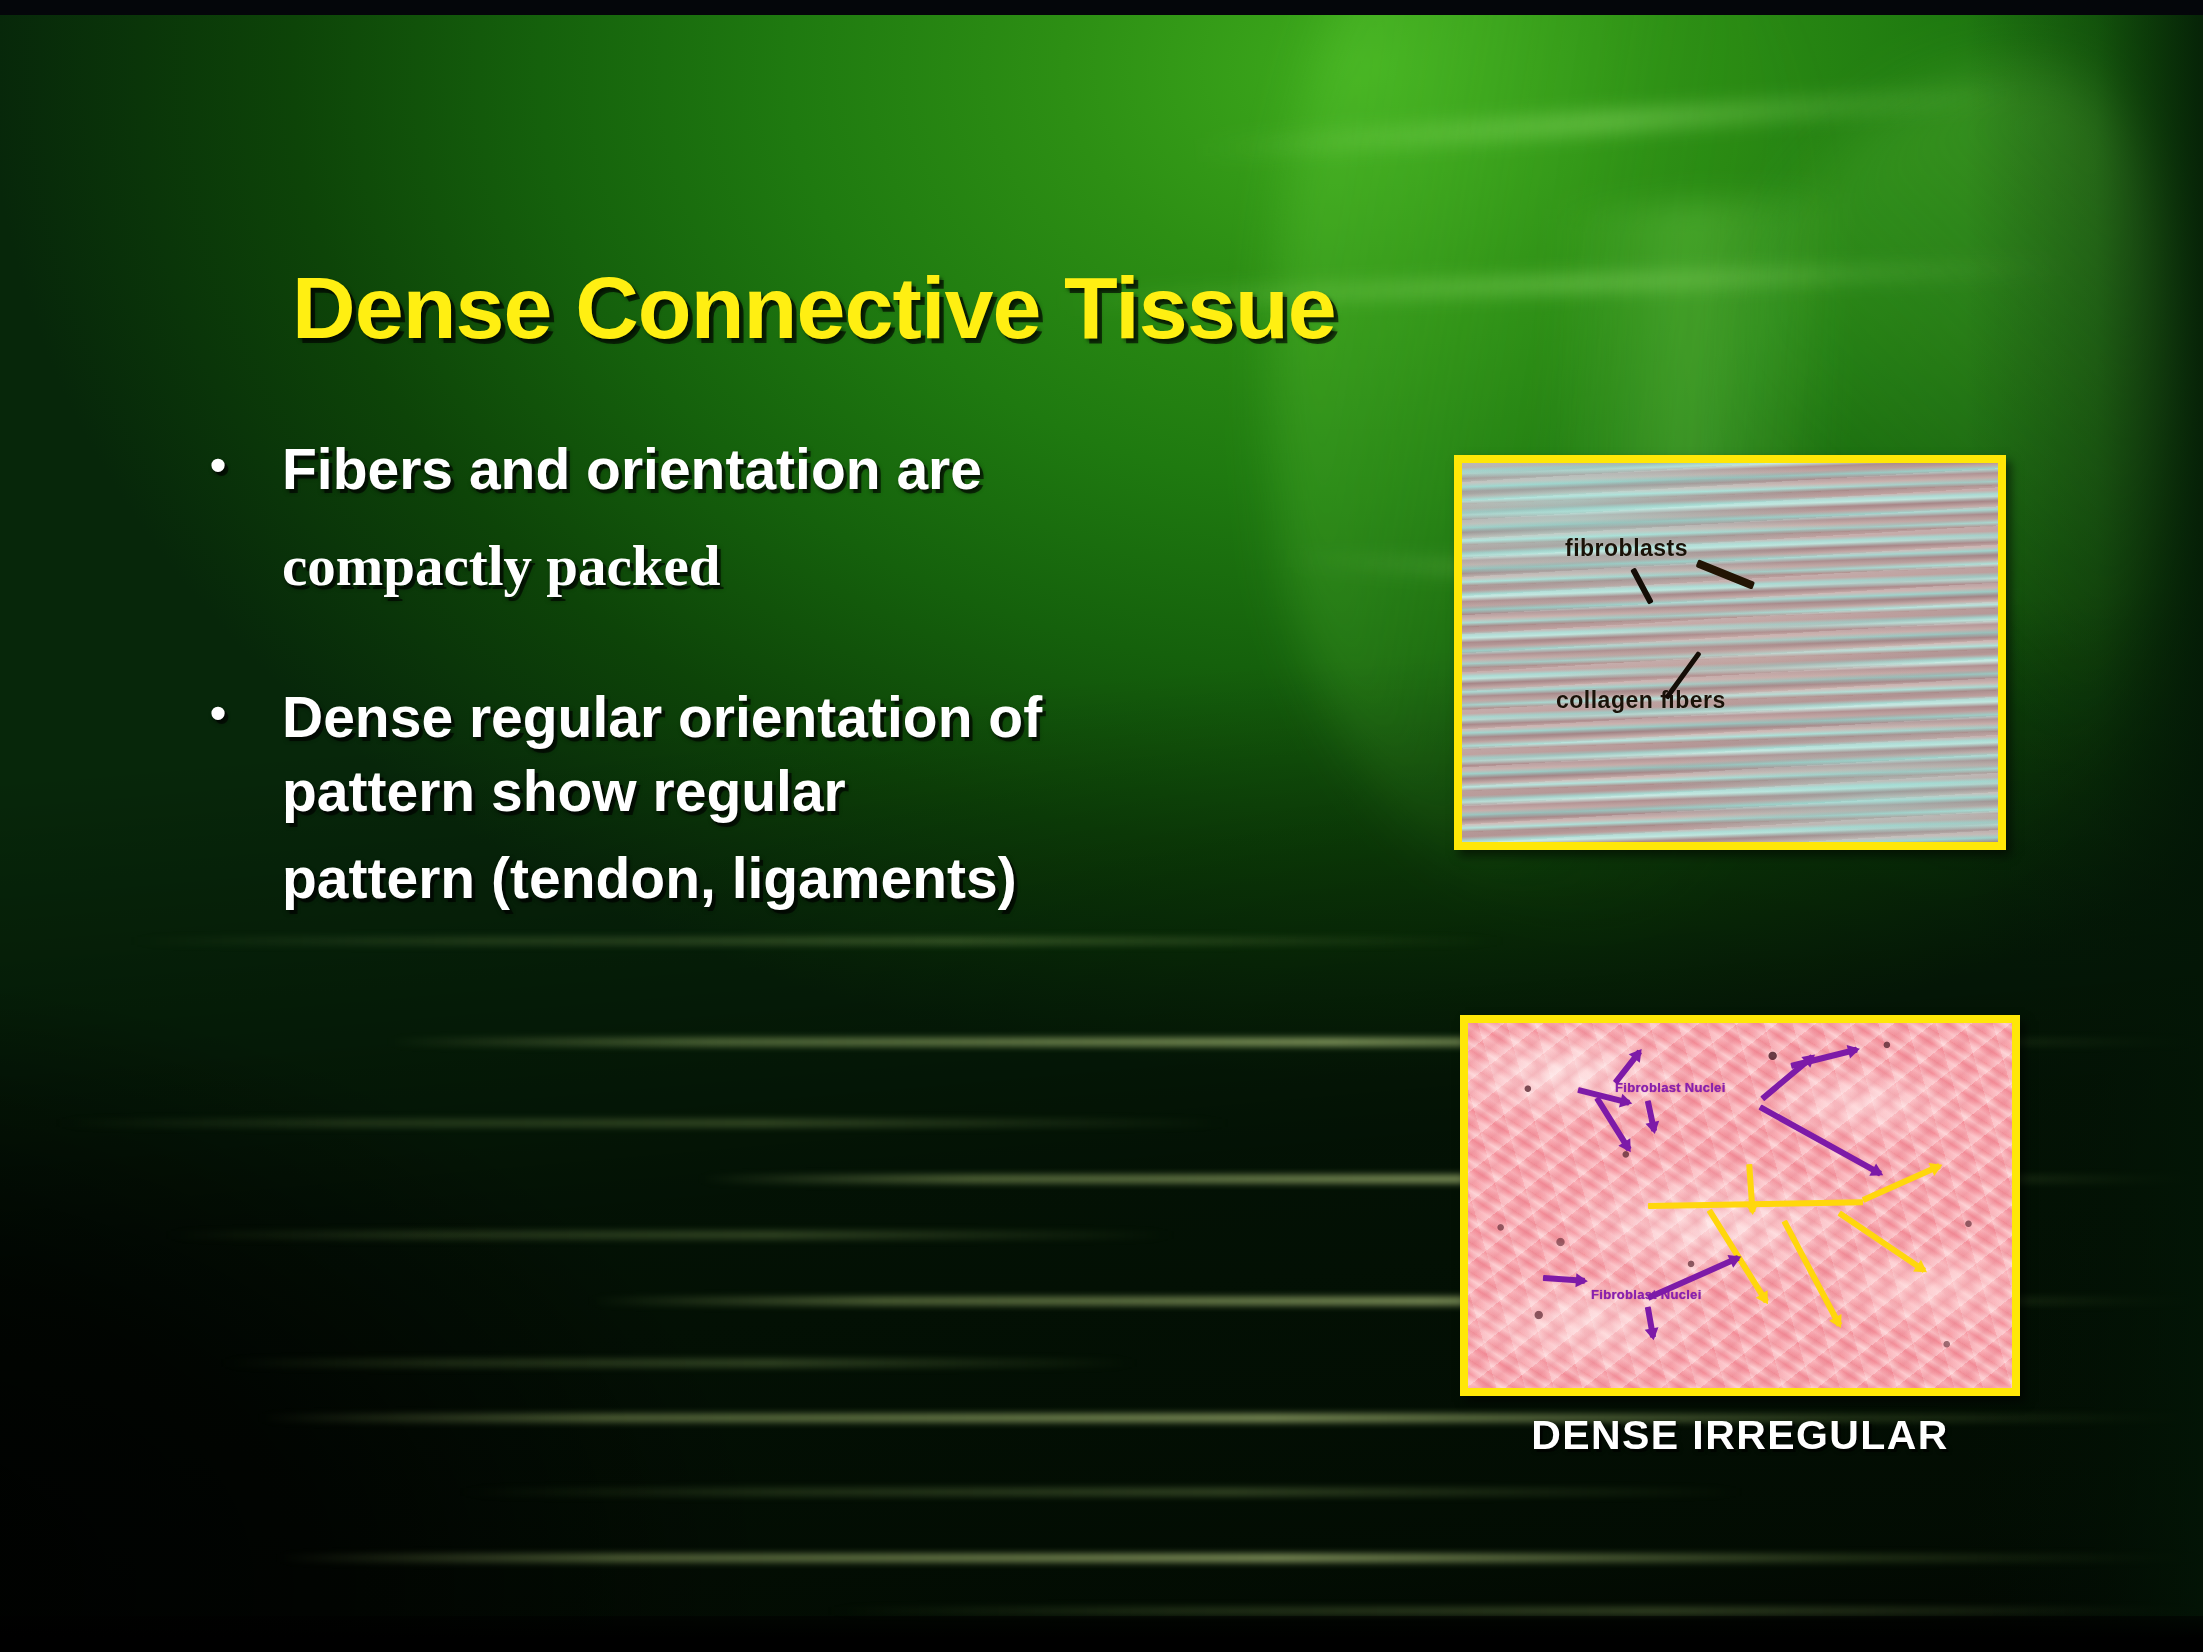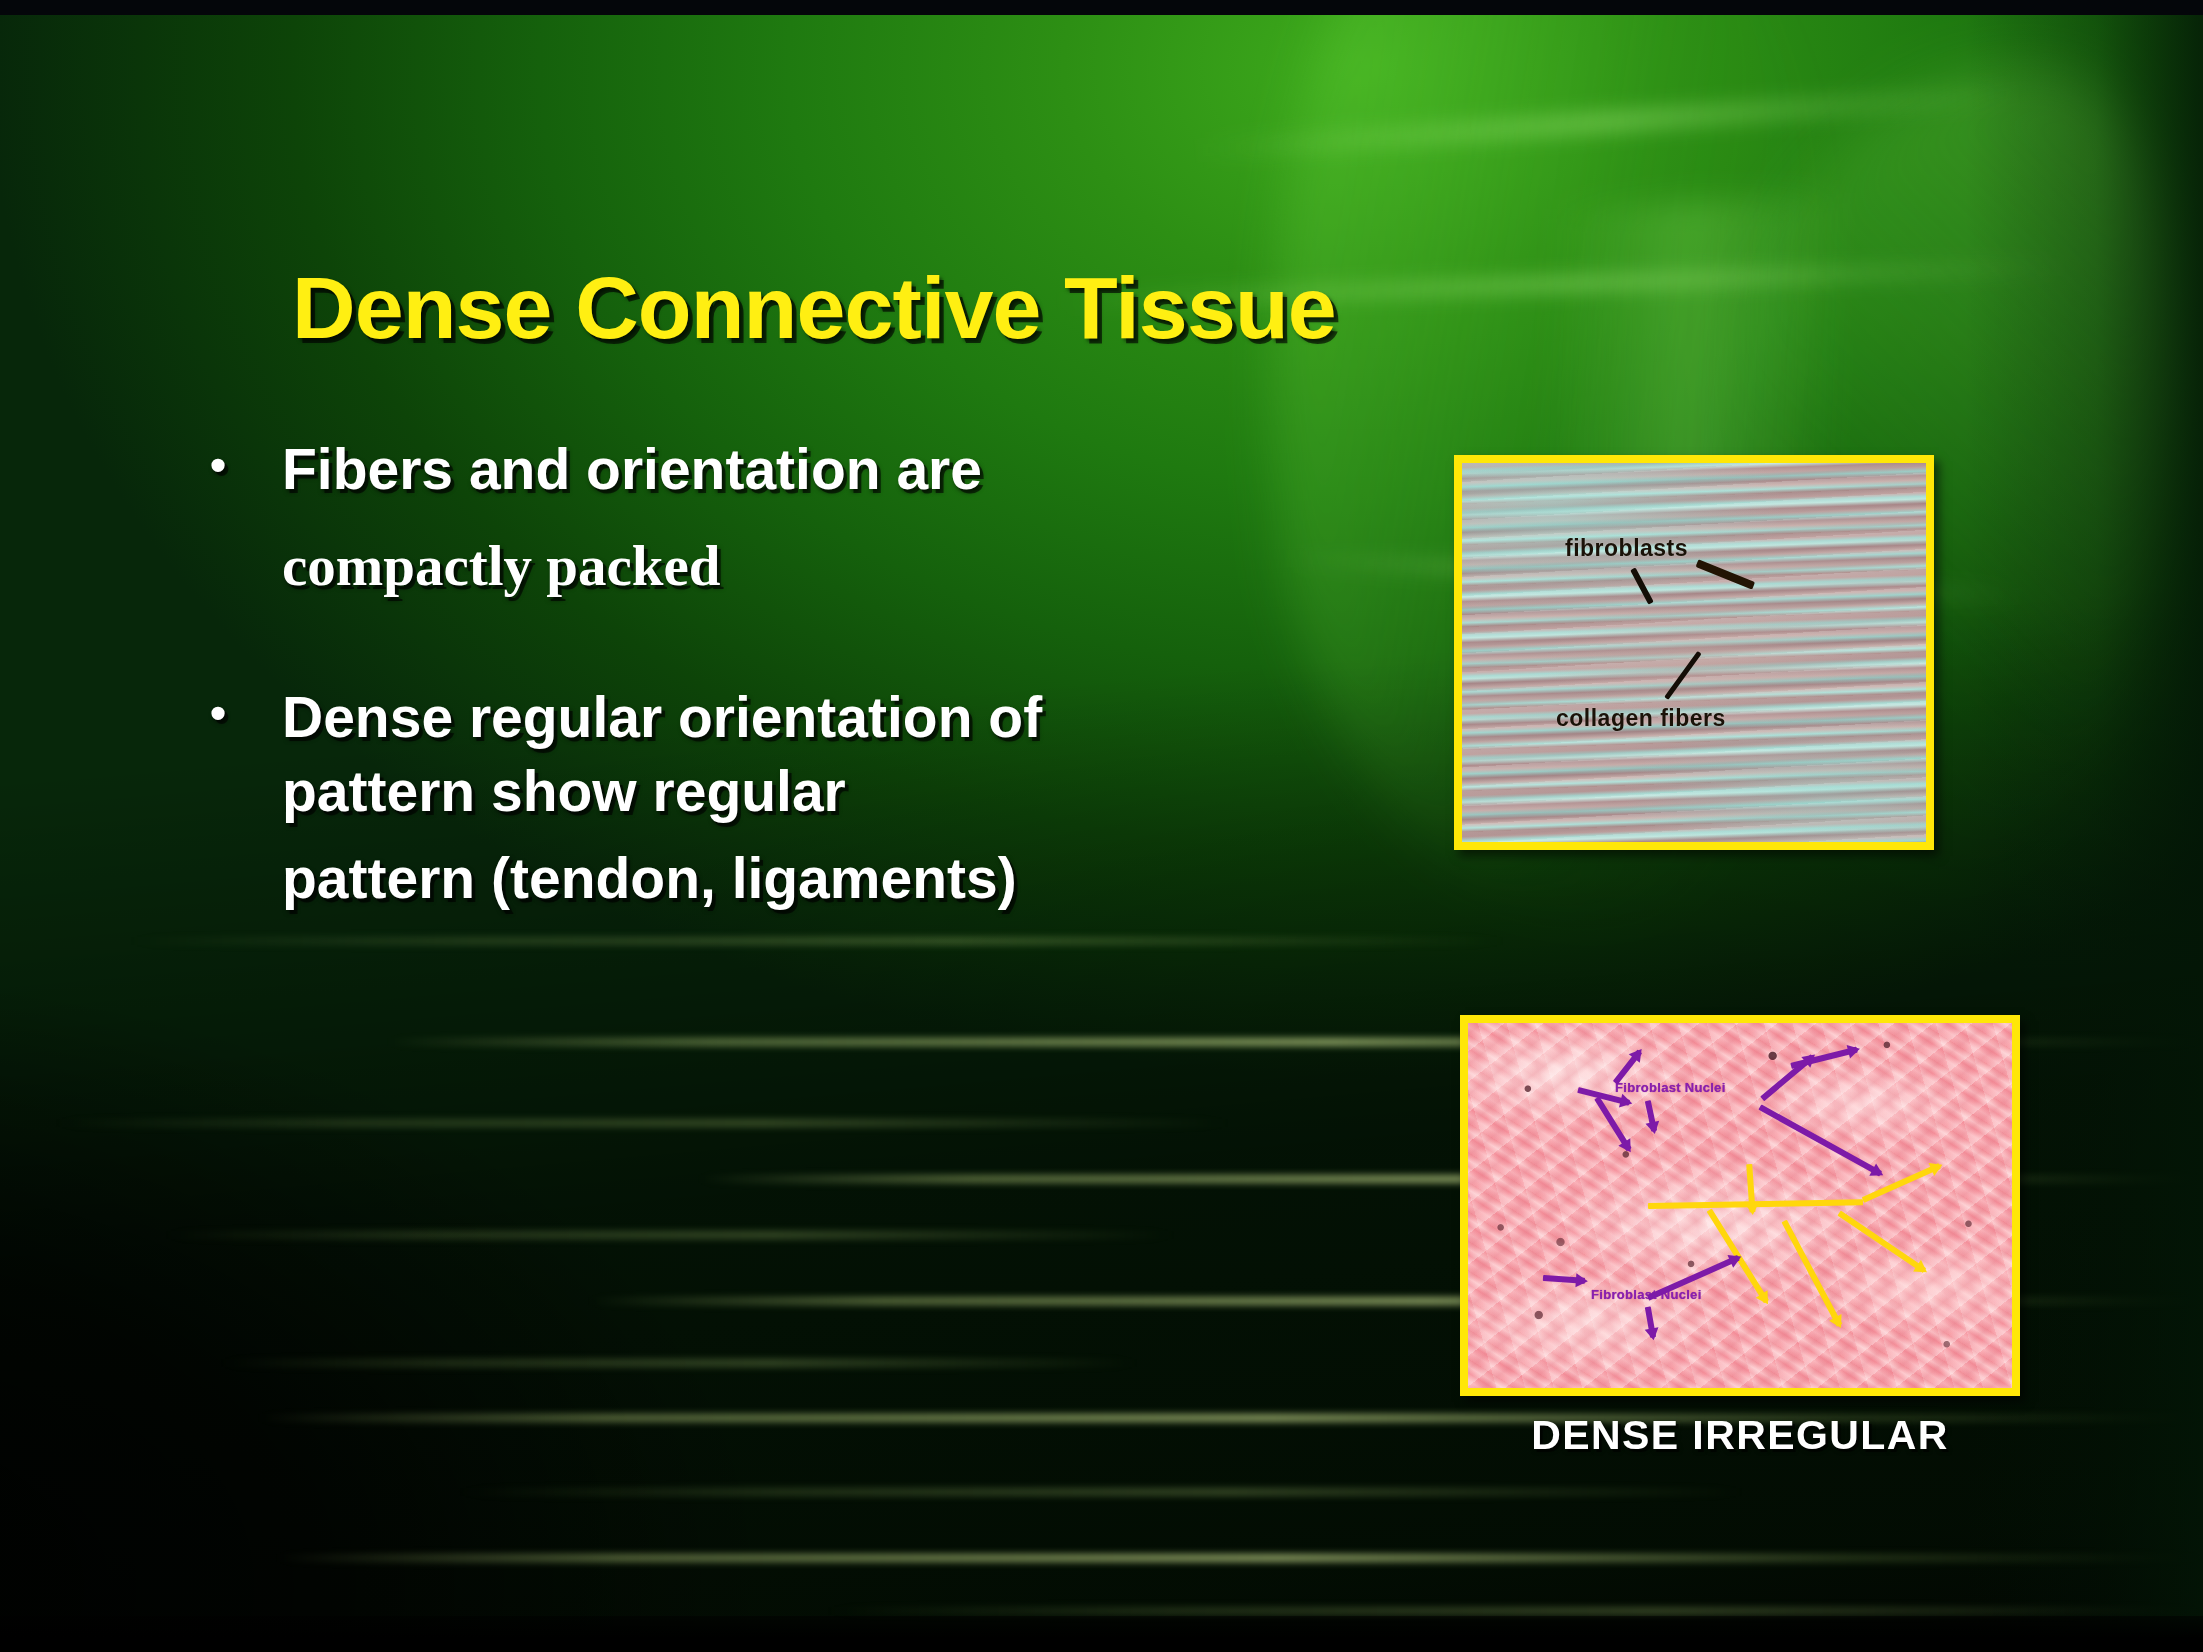--- a/index.html
+++ b/index.html
@@ -159,21 +159,21 @@
     color: #fff;
     font-weight: bold;
     font-size: 41px;
     letter-spacing: 1.4px;
     text-shadow: 2.8px 2.8px 0 rgba(0,0,0,0.55), 1.8px 1.8px 4.6px rgba(0,0,0,0.6);
     white-space: nowrap;
   }
 
   
   #panel-regular { left: 1454px; top: 455px; width: 564px; }
-  #frame-regular { width: 480px; height: 395px; padding-left: 43px; }
+  #frame-regular { width: 552px; height: 395px; padding-left: 43px; }
   .tissue-regular {
     position: absolute;
     inset: 0;
     background:
       repeating-linear-gradient(178deg,
         #b79a99 0px, #c0a3a1 4.6px, #a9d9d2 8.3px, #bfe6de 11px,
         #b08f90 15.6px, #c7adaa 20px, #9fd2cb 24px, #ab8d8e 28.5px,
         #c9b1ad 33px, #aee0d8 37px, #b2918f 41px),
       linear-gradient(180deg, #a7dcd6 0%, #b99e9c 9%, #b2918f 100%);
   }
@@ -335,21 +335,21 @@
   </div>
 
   <div class="panel" id="panel-regular">
     <div class="frame" id="frame-regular">
       <div class="tissue-regular"></div>
 
       <div class="lbl-dark" style="left:103px; top:72px;">fibroblasts</div>
       <div class="ptr" style="left:171px; top:103px; width:39px; height:5.5px; transform:rotate(62deg);"></div>
       <div class="ptr thick" style="left:235px; top:96px; width:61px; transform:rotate(22deg);"></div>
 
-      <div class="lbl-dark" style="left:94px; top:242px;">collagen fibers</div>
+      <div class="lbl-dark" style="left:94px; top:224px;">collagen fibers</div>
       <div class="ptr" style="left:204px; top:233px; width:57px; height:4.6px; transform:rotate(-54deg);"></div>
     </div>
   </div>
 
   <div class="panel" id="panel-irregular">
     <div class="frame" id="frame-irregular">
       <div class="tissue-irregular"></div>
 
       <div class="lbl-purple" style="left:147px; top:57px;">Fibroblast Nuclei</div>
 

